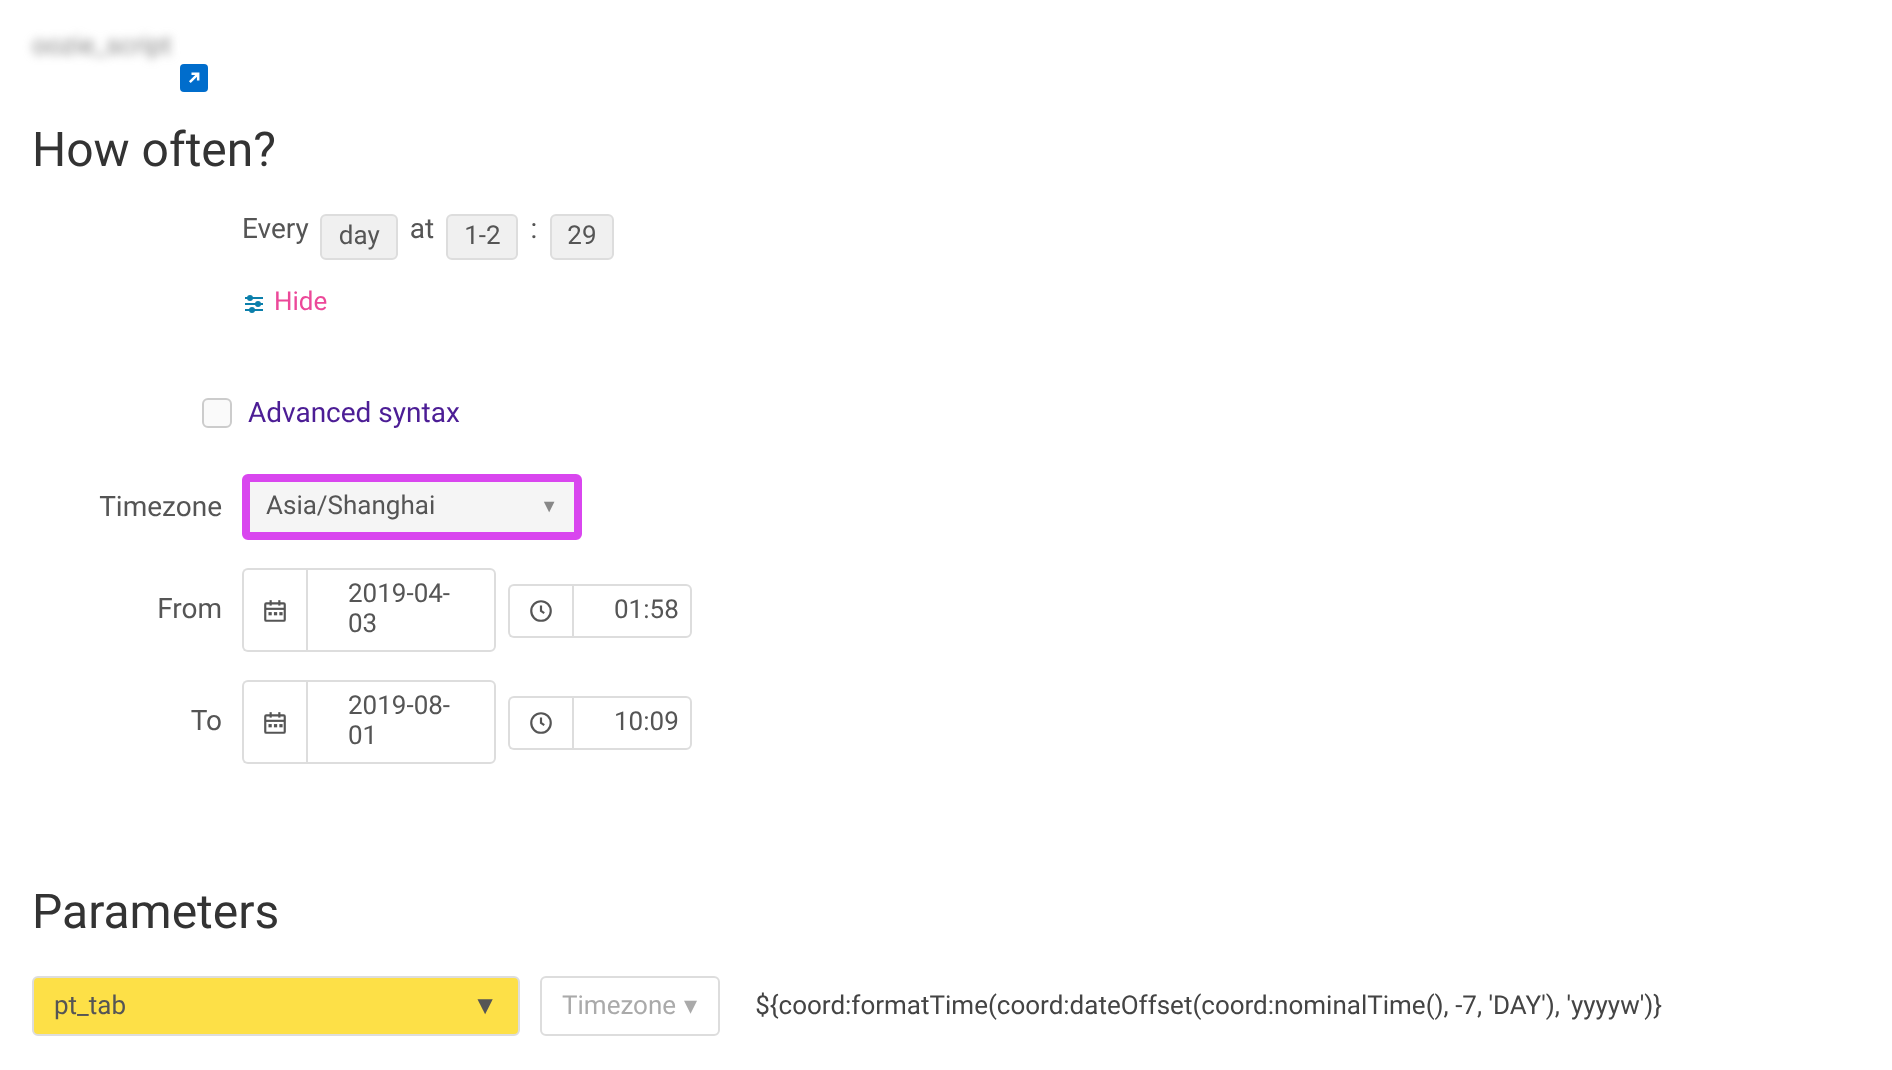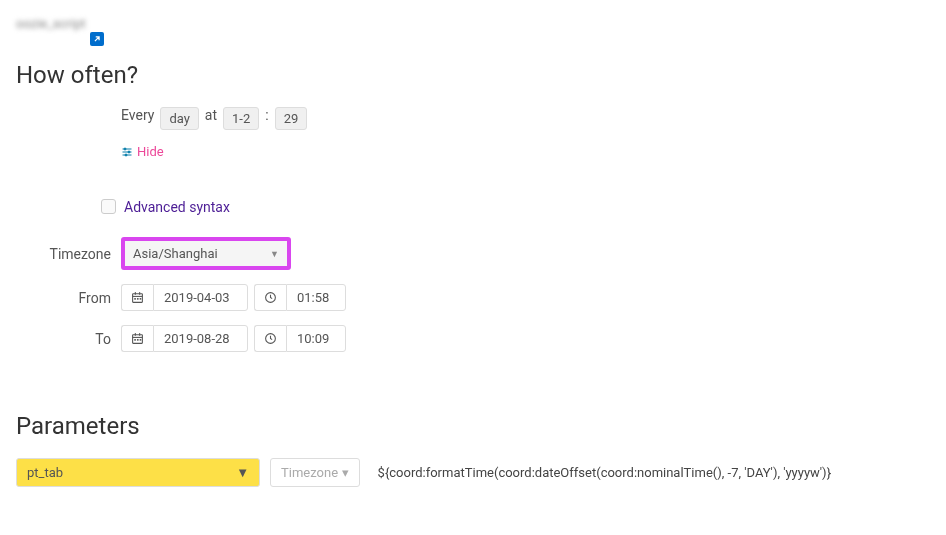--- a/index.html
+++ b/index.html
@@ -126,21 +126,21 @@
     background: #fff;
     border-radius: 3px 0 0 3px;
     padding: 5px 9px;
     display: flex;
     align-items: center;
     color: #555;
   }
   .input-field {
     border: 1px solid #ddd;
     border-radius: 0 3px 3px 0;
-    padding: 5px 10px;
+    padding: 5px 20px;
     font-size: 13px;
     color: #555;
     background: #fff;
     width: 95px;
   }
   .input-field.narrow { width: 60px; }
   .params-section { margin-top: 60px; }
   .params-row {
     display: flex;
     align-items: center;
@@ -265,21 +265,21 @@
         <svg class="cal-icon" viewBox="0 0 24 24" fill="#555">
             <rect x="3" y="5" width="18" height="16" rx="1" fill="none" stroke="#555" stroke-width="2"></rect>
             <line x1="3" y1="10" x2="21" y2="10" stroke="#555" stroke-width="2"></line>
             <rect x="7" y="2" width="2" height="5"></rect>
             <rect x="15" y="2" width="2" height="5"></rect>
             <rect x="6" y="13" width="3" height="3"></rect>
             <rect x="11" y="13" width="3" height="3"></rect>
             <rect x="16" y="13" width="3" height="3"></rect>
           </svg>
       </span>
-      <div class="input-field">2019-08-28</div>
+      <div class="input-field">2019-08-01</div>
     </div>
     <div class="input-group">
       <span class="input-addon">
         <svg class="clock-icon" viewBox="0 0 24 24" fill="none" stroke="#555" stroke-width="2">
             <circle cx="12" cy="12" r="9"></circle>
             <path d="M12 7v5l3 2"></path>
           </svg>
       </span>
       <div class="input-field narrow">10:09</div>
     </div>

